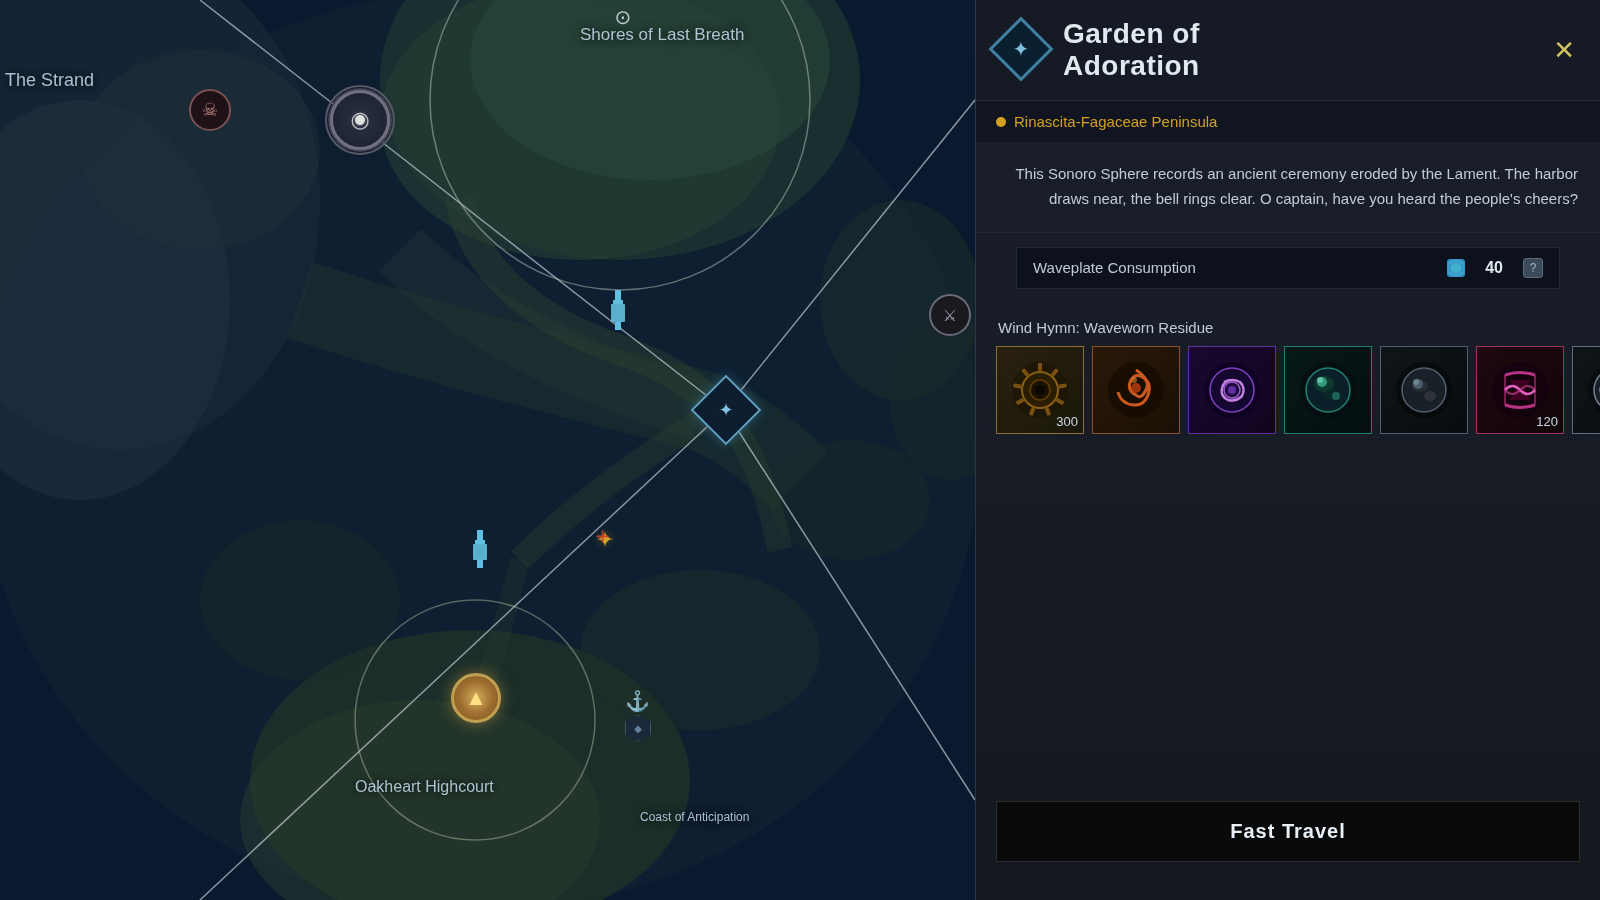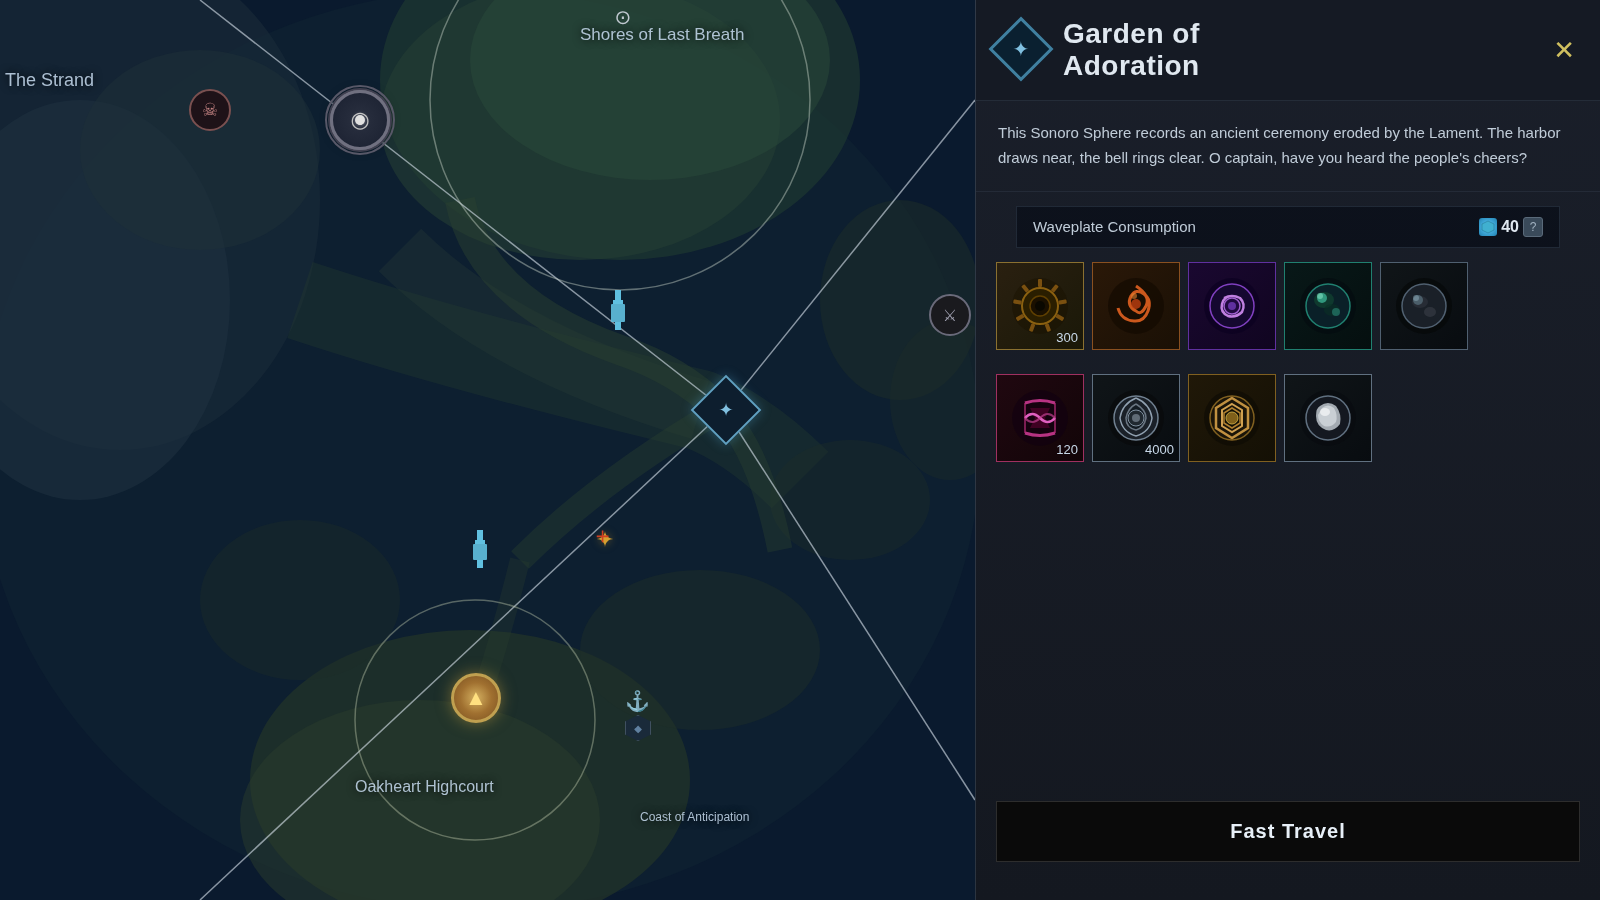--- a/index.html
+++ b/index.html
@@ -109,20 +109,21 @@
     #location-name {
       color: #d4a020;
       font-size: 15px;
       font-weight: 500;
     }
 
     
     #description-area {
       padding: 20px 22px;
       border-bottom: 1px solid rgba(100,120,140,0.15);
+      text-align: right;
     }
 
     #description-text {
       color: #c0ccd8;
       font-size: 15px;
       line-height: 1.65;
     }
 
     
     #waveplate-area {
@@ -136,21 +137,21 @@
     }
 
     #waveplate-label {
       color: #c0ccd8;
       font-size: 15px;
     }
 
     #waveplate-value-area {
       display: flex;
       align-items: center;
-      gap: 4px;
+      gap: 20px;
     }
 
     .waveplate-gem {
       width: 18px; height: 18px;
       background: radial-gradient(circle, #60d0ff 0%, #2080b0 100%);
       border-radius: 3px;
       display: flex; align-items: center; justify-content: center;
     }
 
     #waveplate-number {
@@ -175,22 +176,22 @@
       padding: 16px 22px 10px;
       color: #c0ccd8;
       font-size: 15px;
       font-weight: 500;
     }
 
     
     #items-grid {
       padding: 0 20px;
       display: flex;
-      flex-direction: column;
-      gap: 24px;
+      flex-direction: row;
+      gap: 8px;
     }
 
     .items-row {
       display: flex;
       gap: 8px;
     }
 
     .item-slot {
       width: 88px; height: 88px;
       border: 1px solid rgba(100,120,140,0.4);
@@ -415,40 +416,45 @@
       <div style="width:50px;height:50px;position:relative;display:flex;align-items:center;justify-content:center;">
         <div style="width:46px;height:46px;background:#0a2030;border:3px solid #4080a0;transform:rotate(45deg);position:absolute;"></div>
         <div style="position:relative;z-index:1;color:#80c0e0;font-size:20px;">✦</div>
       </div>
     </div>
     <span id="panel-title">Garden of Adoration</span>
     <div style="flex:1;"></div>
     <span id="close-btn" style="color:#d0c060;font-size:26px;cursor:pointer;">✕</span>
   </div>
 
+  <div id="location-subtitle">
+    <div class="location-dot"></div>
+    <span id="location-name">Rinascita-Fagaceae Peninsula</span>
+  </div>
 
   <div id="description-area">
     <p id="description-text">This Sonoro Sphere records an ancient ceremony eroded by the Lament. The harbor draws near, the bell rings clear. O captain, have you heard the people's cheers?</p>
   </div>
 
   <div style="padding: 14px 20px;">
     <div id="waveplate-area">
       <span id="waveplate-label">Waveplate Consumption</span>
       <div id="waveplate-value-area">
         <div class="waveplate-gem">
           <svg width="14" height="14" viewBox="0 0 14 14">
             <polygon points="7,1 13,4 13,10 7,13 1,10 1,4" fill="#40b0d0" stroke="#20708a" stroke-width="0.5"></polygon>
           </svg>
         </div>
         <span id="waveplate-number">40</span>
         <div class="help-btn">?</div>
       </div>
     </div>
   </div>
 
+  <div id="wind-hymn-label">Wind Hymn: Waveworn Residue</div>
 
   <div id="items-grid">
 
     <div class="items-row">
 
       <div class="item-slot gold-border">
         <svg class="item-svg" viewBox="0 0 60 60" xmlns="http://www.w3.org/2000/svg">
           <circle cx="30" cy="30" r="28" fill="#1a1200" opacity="0.5"></circle>
           <circle cx="30" cy="30" r="18" fill="#2a1e00" stroke="#8a6010" stroke-width="2"></circle>
           <circle cx="30" cy="30" r="10" fill="#1a1000" stroke="#604000" stroke-width="1.5"></circle>

